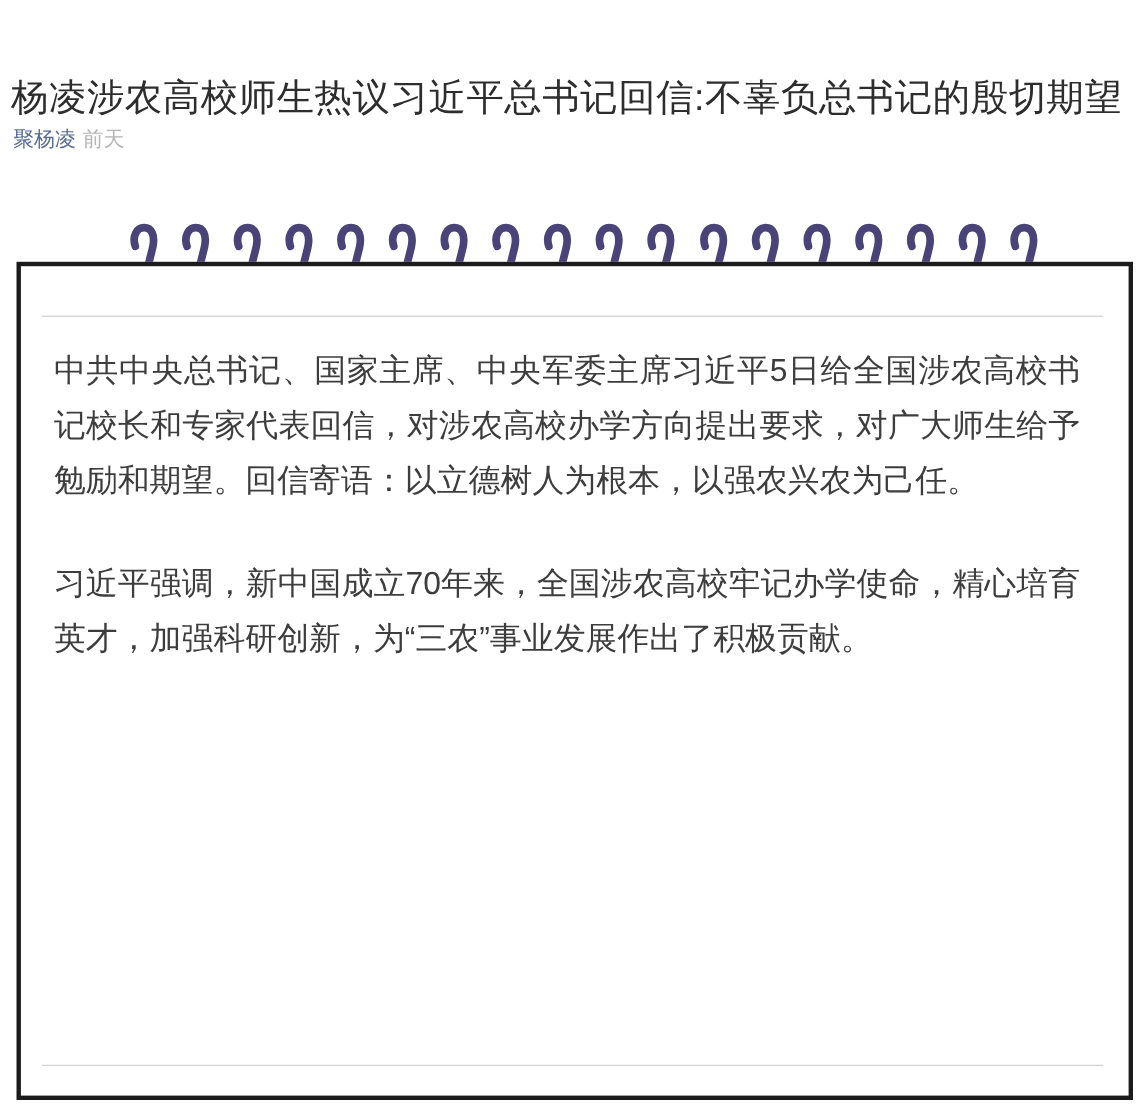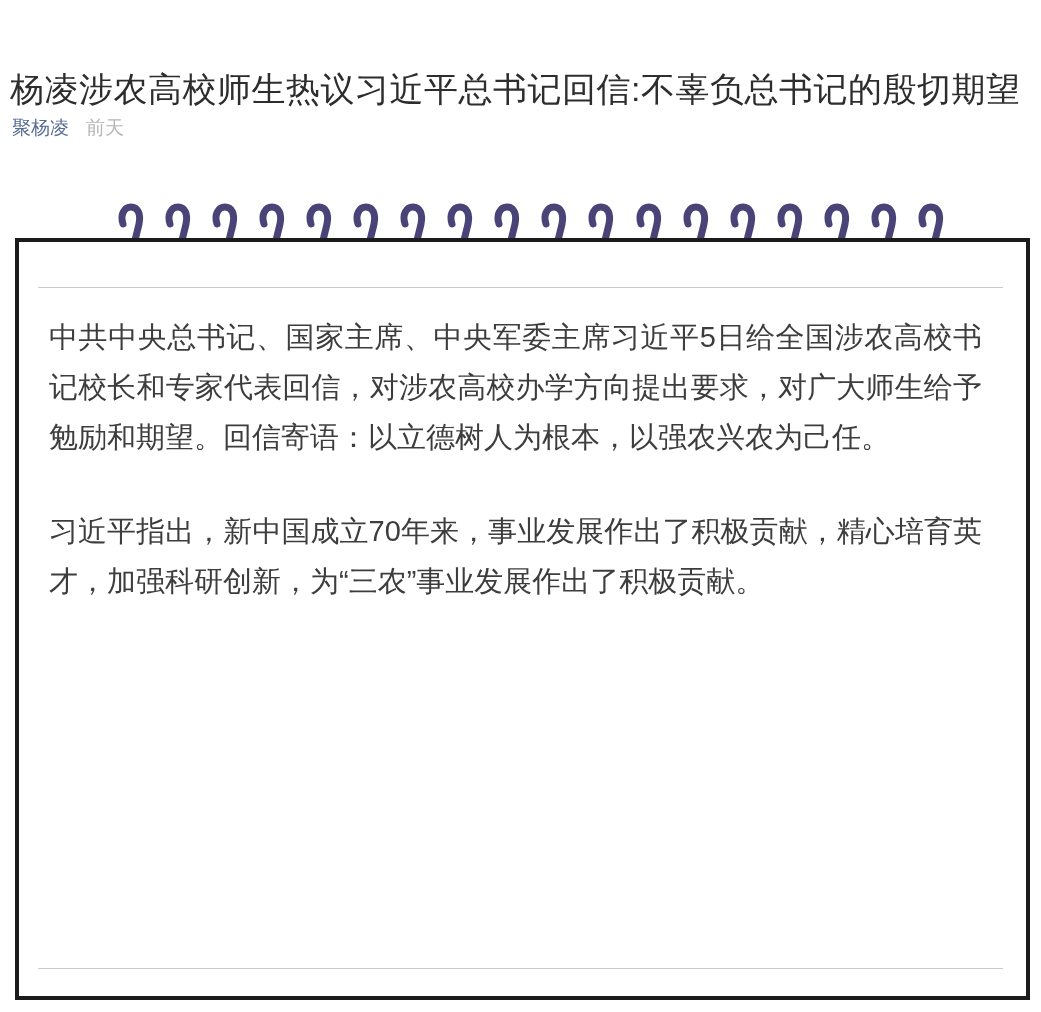--- a/index.html
+++ b/index.html
@@ -23,21 +23,21 @@
     position:absolute;left:10px;top:45px;right:8px;
     font-size:34px;line-height:1.25;font-weight:500;
     letter-spacing:0.5px;color:var(--title-text);
     white-space:nowrap;
   }
   .meta-row{
     position:absolute;left:12px;top:114px;
     font-size:19px;line-height:28px;
   }
   .source-link{color:var(--source-link);text-decoration:none;cursor:pointer;font-family:Liberation Mono, monospace;}
-  .timestamp{color:var(--timestamp);margin-left:17px;}
+  .timestamp{color:var(--timestamp);margin-left:6px;}
 
   .notebook-card{
     position:absolute;left:15px;top:238px;width:1015px;height:762px;
     border:4px solid var(--card-border);
     background:#fff;
   }
   .rings-row{
     position:absolute;left:118px;top:203px;width:826px;height:64px;
     display:flex;justify-content:space-between;align-items:flex-start;
     pointer-events:none;
@@ -143,19 +143,19 @@
         <path class="hook" d="M5 21 C 2 12, 6 4, 13 4 C 20 4, 23 11, 21 21 C 19 30, 17.5 34, 16.5 40"></path>
         <ellipse class="ball" cx="13" cy="50" rx="11" ry="13"></ellipse>
       </svg>
     </div>
 
   <div class="notebook-card">
     <div class="rule rule-top"></div>
 
     <div class="card-content">
       <p>中共中央总书记、国家主席、中央军委主席习近平5日给全国涉农高校书记校长和专家代表回信，对涉农高校办学方向提出要求，对广大师生给予勉励和期望。回信寄语：以立德树人为根本，以强农兴农为己任。</p>
-      <p>习近平指出，新中国成立70年来，事业发展作出了积极贡献，精心培育英才，加强科研创新，为“三农”事业发展作出了积极贡献。</p>
+      <p>习近平强调，新中国成立70年来，全国涉农高校牢记办学使命，精心培育英才，加强科研创新，为“三农”事业发展作出了积极贡献。</p>
     </div>
 
     <div class="rule rule-bottom"></div>
   </div>
 
 </div>
 
 </body></html>

